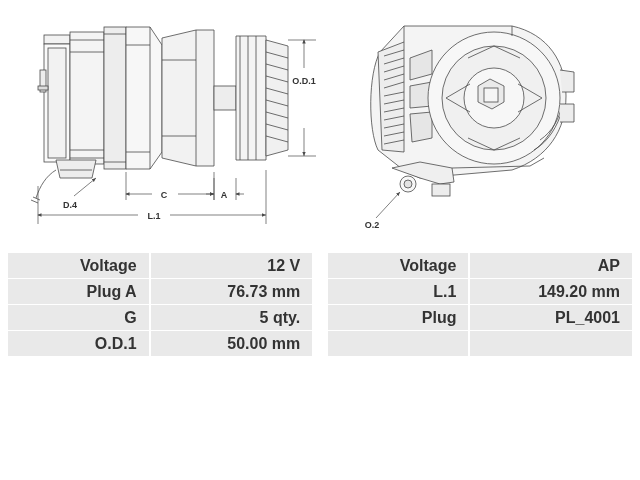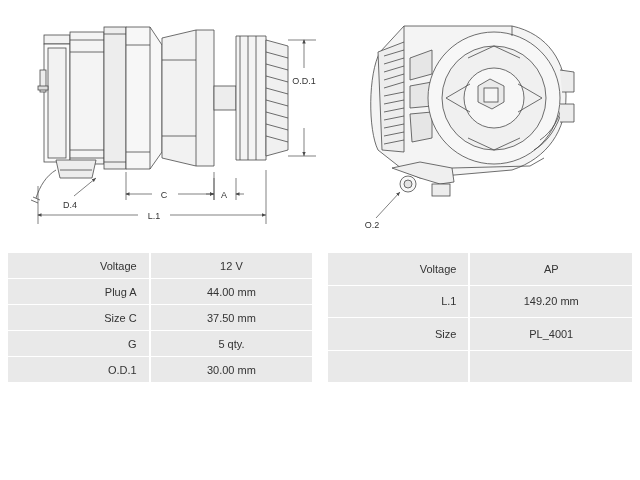--- a/index.html
+++ b/index.html
@@ -11,20 +11,21 @@
     height: 480px;
     background: #ffffff;
     font-family: "Liberation Sans", sans-serif;
     color: #222;
     overflow: hidden;
   }
   .page {
     position: relative;
     width: 640px;
     height: 351px;
+    font-weight: bold;
   }
 
   
   .drawing {
     position: relative;
     width: 640px;
     height: 248px;
   }
   .drawing svg {
     display: block;
@@ -38,40 +39,40 @@
     width: 640px;
     display: flex;
     gap: 0;
     padding: 0 8px;
     box-sizing: border-box;
   }
   table.spec {
     border-collapse: collapse;
     table-layout: fixed;
     width: 312px;
-    font-size: 11px;
+    font-size: 16px;
   }
   table.spec td {
     height: 25px;
     padding: 0 12px;
     border-top: 1px solid #ffffff;
     border-bottom: 1px solid #ffffff;
     white-space: nowrap;
     overflow: hidden;
   }
   table.spec td.k {
     width: 46%;
     text-align: right;
     background: #e9e9e9;
     color: #333;
     border-right: 2px solid #ffffff;
   }
   table.spec td.v {
     width: 54%;
-    text-align: center;
+    text-align: right;
     background: #e9e9e9;
     color: #333;
   }
   table.spec tr.empty td {
     background: #e9e9e9;
   }
   .spacer-col {
     width: 16px;
   }
 </style>
@@ -203,51 +204,47 @@
   <div class="spec-area">
 
     <table class="spec">
       <tbody>
         <tr>
           <td class="k">Voltage</td>
           <td class="v">12 V</td>
         </tr>
         <tr>
           <td class="k">Plug A</td>
-          <td class="v">44.00 mm</td>
-        </tr>
-        <tr>
-          <td class="k">Size C</td>
-          <td class="v">37.50 mm</td>
+          <td class="v">76.73 mm</td>
         </tr>
         <tr>
           <td class="k">G</td>
           <td class="v">5 qty.</td>
         </tr>
         <tr>
           <td class="k">O.D.1</td>
-          <td class="v">30.00 mm</td>
+          <td class="v">50.00 mm</td>
         </tr>
       </tbody>
     </table>
 
     <div class="spacer-col"></div>
 
     <table class="spec">
       <tbody>
         <tr>
           <td class="k">Voltage</td>
           <td class="v">AP</td>
         </tr>
         <tr>
           <td class="k">L.1</td>
           <td class="v">149.20 mm</td>
         </tr>
         <tr>
-          <td class="k">Size</td>
+          <td class="k">Plug</td>
           <td class="v">PL_4001</td>
         </tr>
         <tr class="empty">
           <td class="k"></td>
           <td class="v"></td>
         </tr>
       </tbody>
     </table>
 
   </div>

